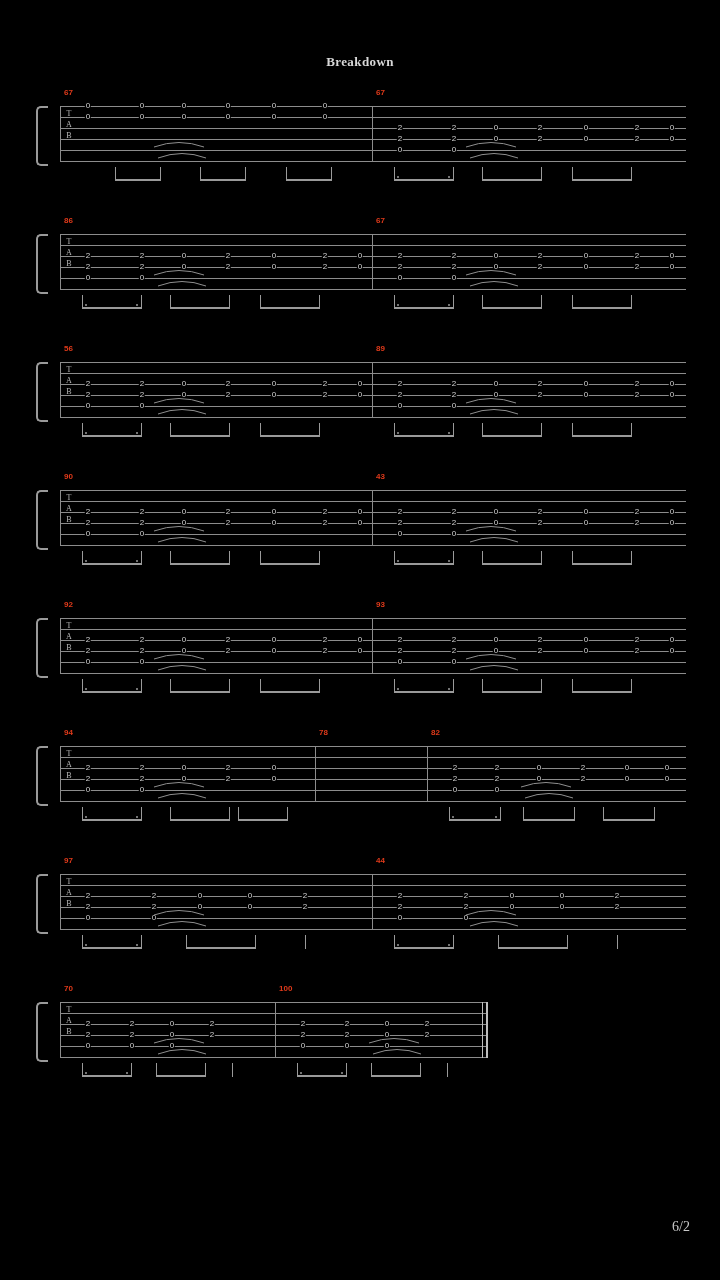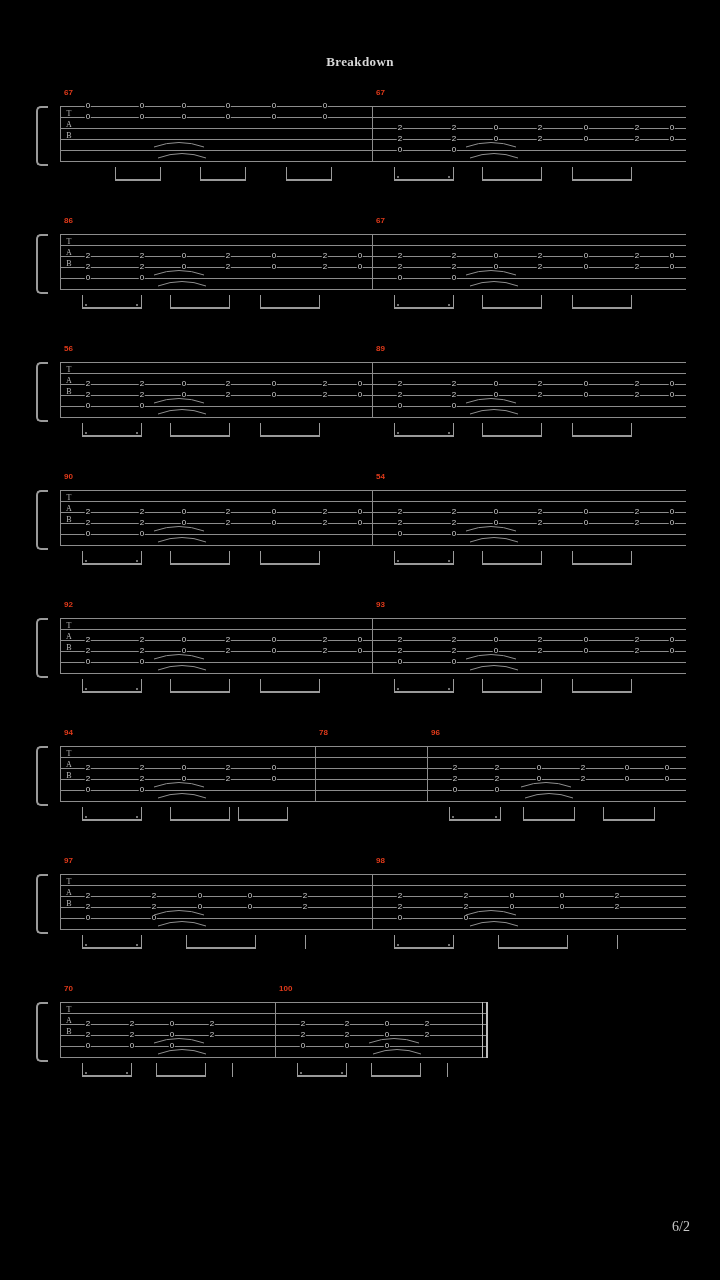--- a/index.html
+++ b/index.html
@@ -420,21 +420,21 @@
           <path d="M70,23 Q95,14 120,23" fill="none" stroke="#8f8f8f" stroke-width="1"></path>
           <path d="M74,34 Q98,25 122,34" fill="none" stroke="#8f8f8f" stroke-width="1"></path>
           <path d="M382,23 Q407,14 432,23" fill="none" stroke="#8f8f8f" stroke-width="1"></path>
           <path d="M386,34 Q410,25 434,34" fill="none" stroke="#8f8f8f" stroke-width="1"></path>
         </svg>
       </div>
     </div>
     <div class="system" style="top: 472px;">
       <div class="brace"></div>
       <div class="measure-num" style="left: 28px;">90</div>
-      <div class="measure-num" style="left: 340px;">54</div>
+      <div class="measure-num" style="left: 340px;">43</div>
       <div class="staff" style="left: 24px; width: 626px;">
         <div class="line" style="top: 0px;"></div>
         <div class="line" style="top: 11px;"></div>
         <div class="line" style="top: 22px;"></div>
         <div class="line" style="top: 33px;"></div>
         <div class="line" style="top: 44px;"></div>
         <div class="line" style="top: 55px;"></div>
         <div class="tabword">
           <span>T</span>
           <span>A</span>
@@ -605,21 +605,21 @@
           <path d="M74,34 Q98,25 122,34" fill="none" stroke="#8f8f8f" stroke-width="1"></path>
           <path d="M382,23 Q407,14 432,23" fill="none" stroke="#8f8f8f" stroke-width="1"></path>
           <path d="M386,34 Q410,25 434,34" fill="none" stroke="#8f8f8f" stroke-width="1"></path>
         </svg>
       </div>
     </div>
     <div class="system" style="top: 728px;">
       <div class="brace"></div>
       <div class="measure-num" style="left: 28px;">94</div>
       <div class="measure-num" style="left: 283px;">78</div>
-      <div class="measure-num" style="left: 395px;">96</div>
+      <div class="measure-num" style="left: 395px;">82</div>
       <div class="staff" style="left: 24px; width: 626px;">
         <div class="line" style="top: 0px;"></div>
         <div class="line" style="top: 11px;"></div>
         <div class="line" style="top: 22px;"></div>
         <div class="line" style="top: 33px;"></div>
         <div class="line" style="top: 44px;"></div>
         <div class="line" style="top: 55px;"></div>
         <div class="tabword">
           <span>T</span>
           <span>A</span>
@@ -692,21 +692,21 @@
           <path d="M70,23 Q95,14 120,23" fill="none" stroke="#8f8f8f" stroke-width="1"></path>
           <path d="M74,34 Q98,25 122,34" fill="none" stroke="#8f8f8f" stroke-width="1"></path>
           <path d="M437,23 Q462,14 487,23" fill="none" stroke="#8f8f8f" stroke-width="1"></path>
           <path d="M441,34 Q465,25 489,34" fill="none" stroke="#8f8f8f" stroke-width="1"></path>
         </svg>
       </div>
     </div>
     <div class="system" style="top: 856px;">
       <div class="brace"></div>
       <div class="measure-num" style="left: 28px;">97</div>
-      <div class="measure-num" style="left: 340px;">98</div>
+      <div class="measure-num" style="left: 340px;">44</div>
       <div class="staff" style="left: 24px; width: 626px;">
         <div class="line" style="top: 0px;"></div>
         <div class="line" style="top: 11px;"></div>
         <div class="line" style="top: 22px;"></div>
         <div class="line" style="top: 33px;"></div>
         <div class="line" style="top: 44px;"></div>
         <div class="line" style="top: 55px;"></div>
         <div class="tabword">
           <span>T</span>
           <span>A</span>

